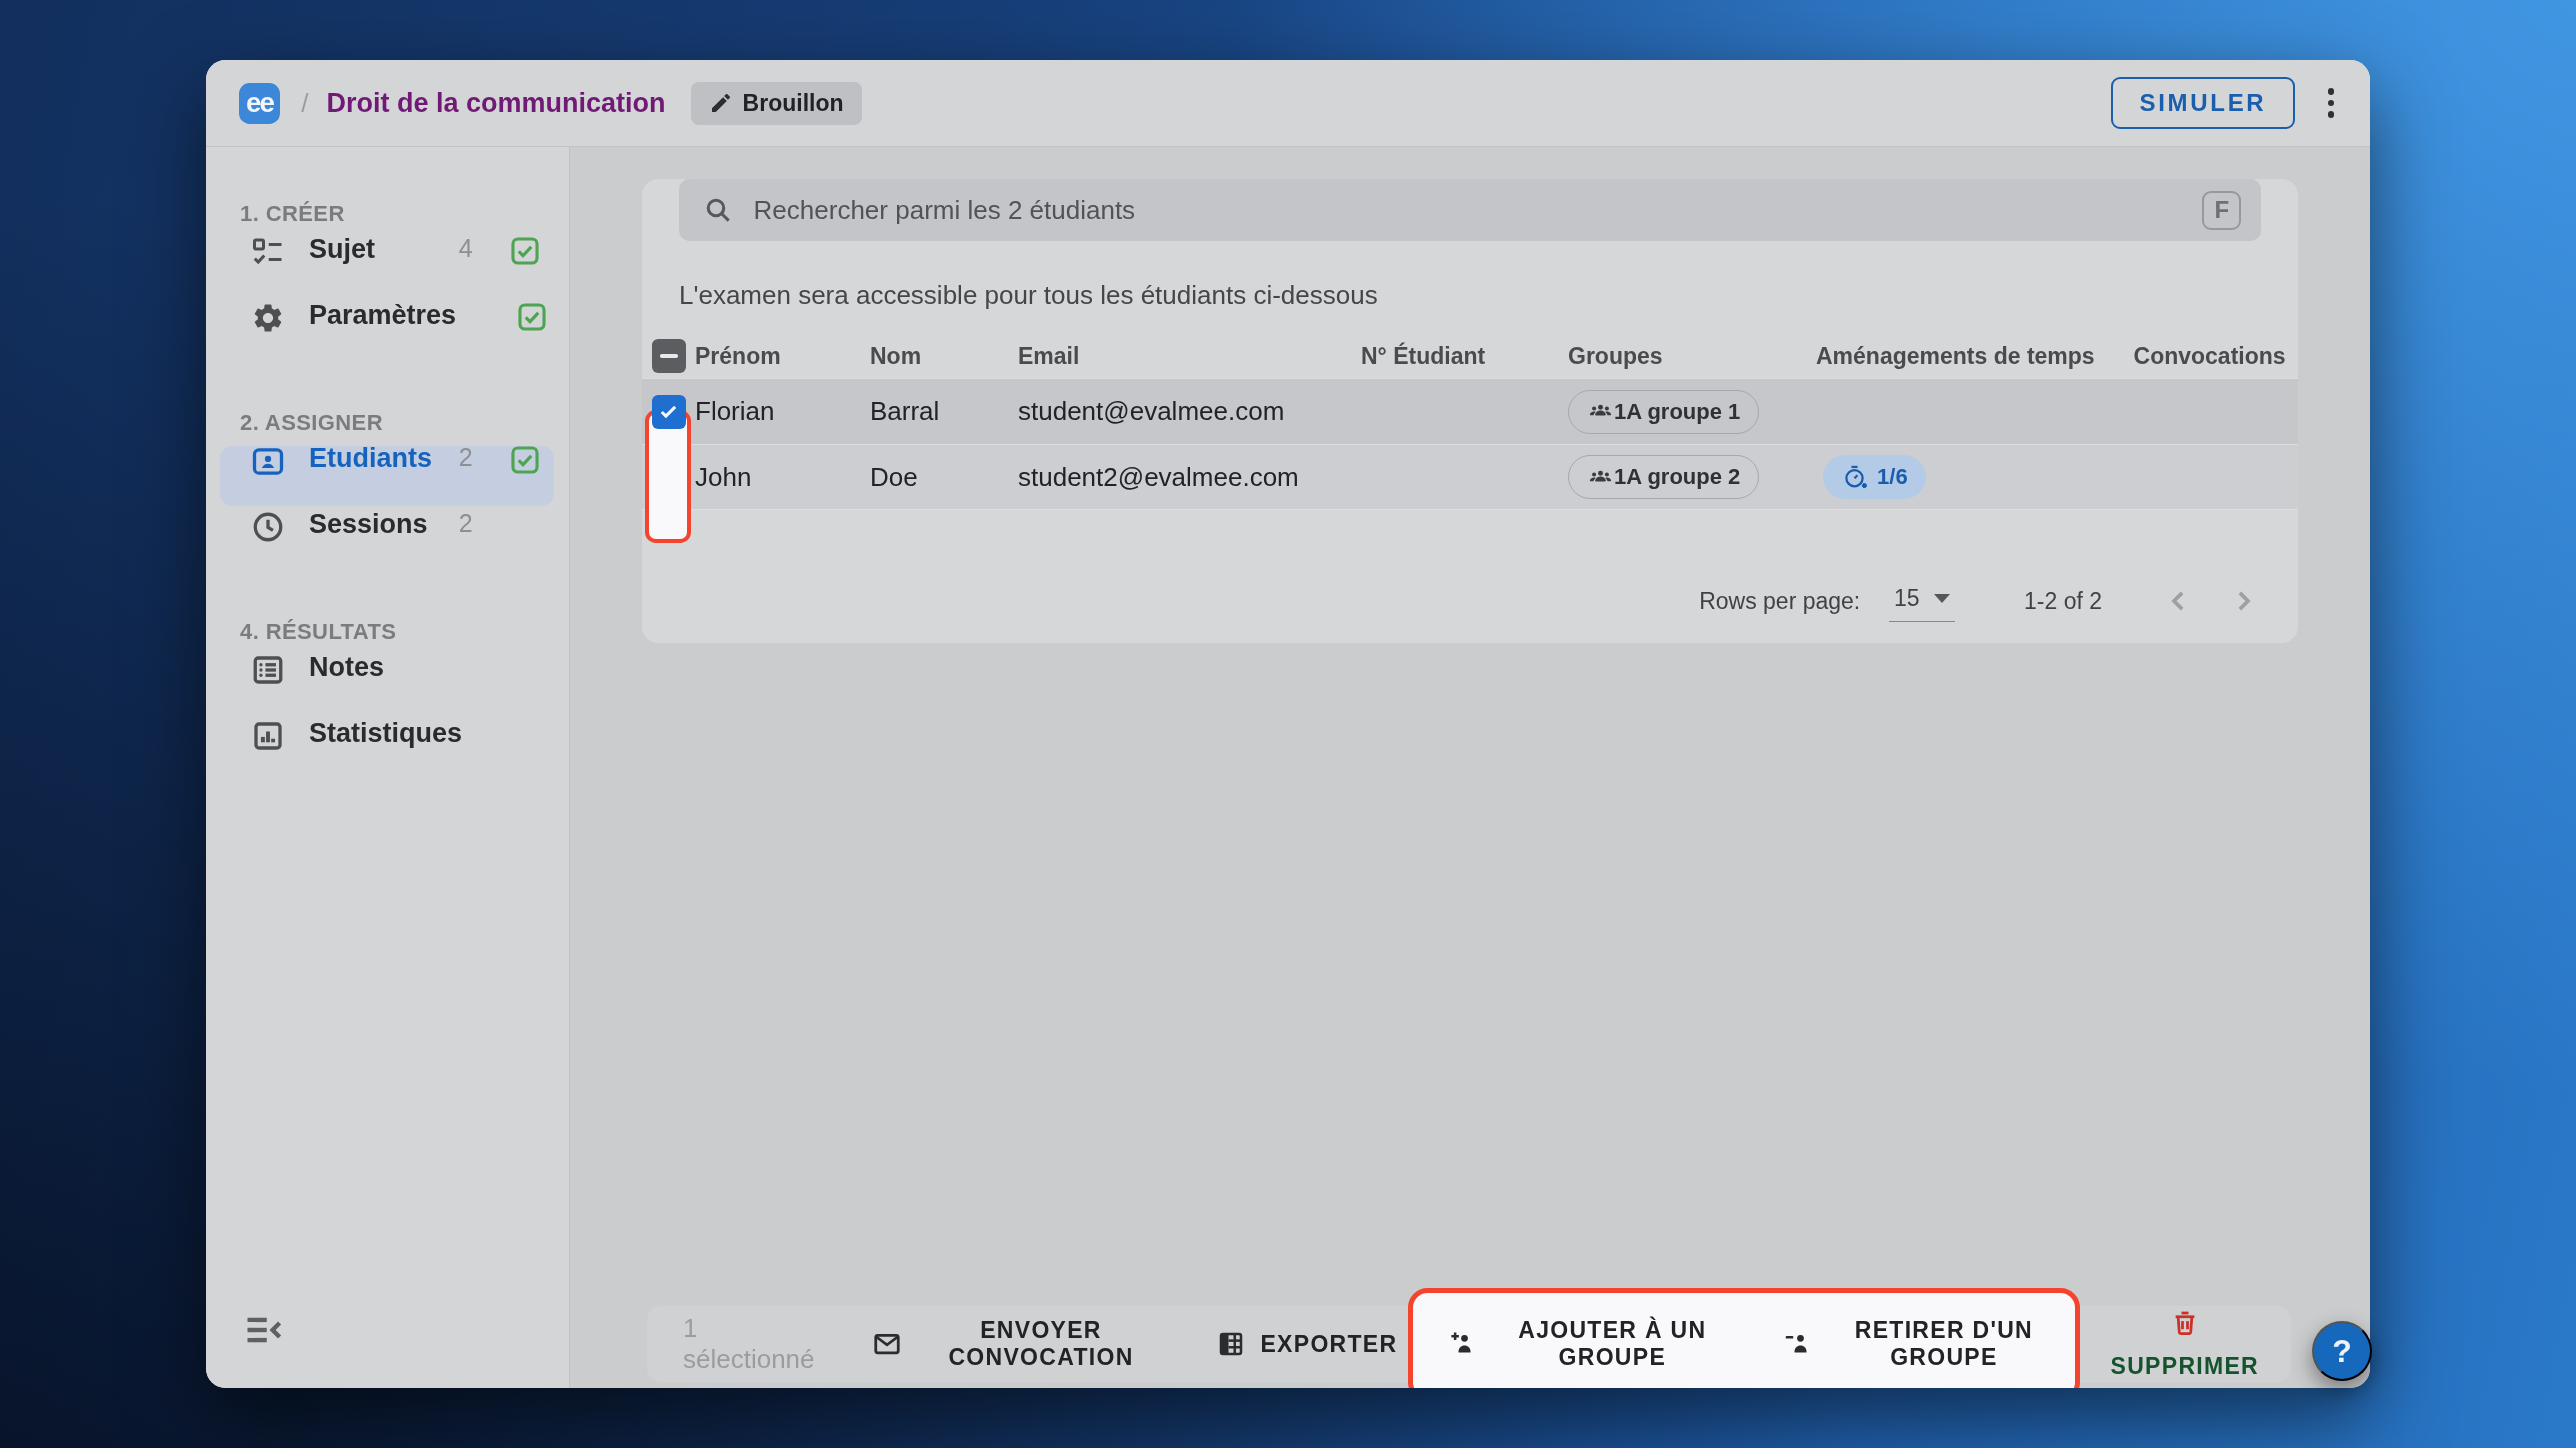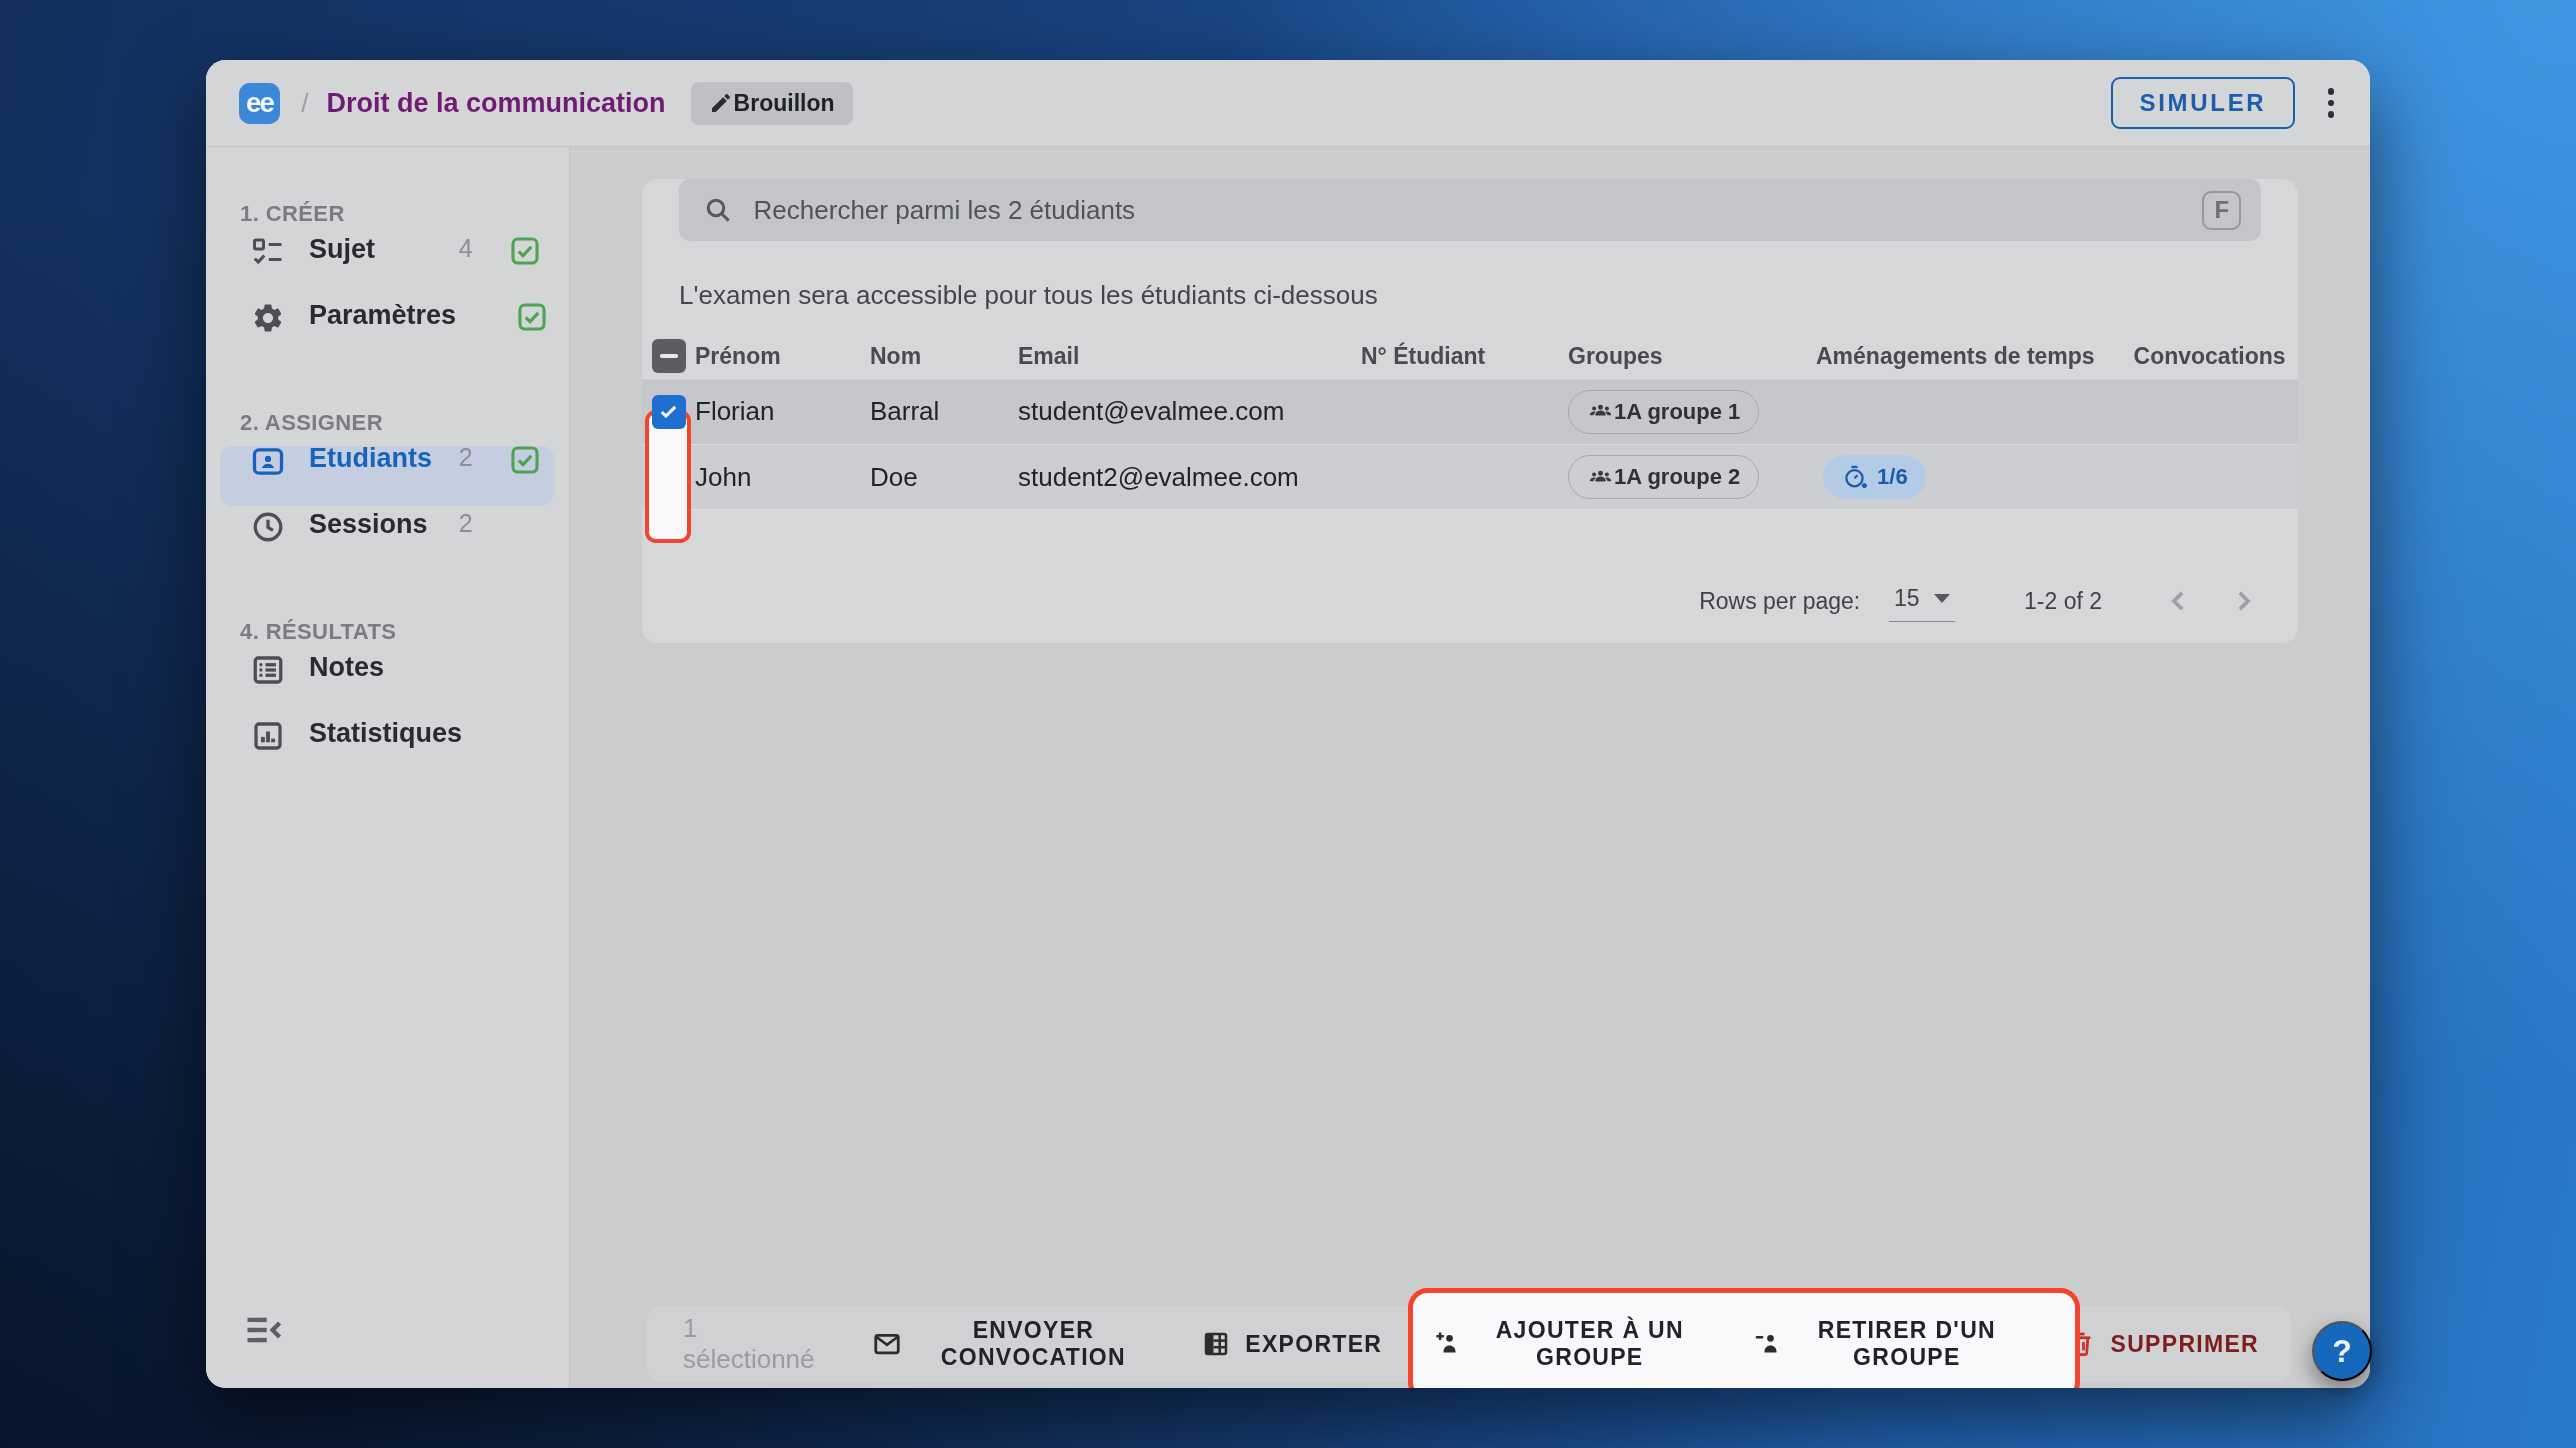--- a/index.html
+++ b/index.html
@@ -11,21 +11,21 @@
       linear-gradient(100deg,#122f5d 0%,#173e77 35%,#1d57a2 65%,#2a79c9 100%);}
   .window{position:absolute;left:206px;top:60px;width:2164px;height:1328px;border-radius:19.6px;
     background:#d4d5d7;box-shadow:0 30px 80px rgba(0,0,0,.55);overflow:hidden;}
   
   .topbar{position:absolute;left:0;top:0;right:0;height:87px;display:flex;align-items:center;
     padding:0 19.6px 0 33px;border-bottom:1.8px solid #c2c3c5;background:#d4d5d7;}
   .logo{width:41px;height:41px;border-radius:10.7px;background:#3d87d8;color:#f2f6fb;display:flex;
     align-items:center;justify-content:center;font-size:27.6px;font-weight:700;letter-spacing:-1.8px;}
   .slash{color:#9c9da0;font-size:26px;margin:0 18px 0 21.3px;}
   .page-title{font-size:27px;font-weight:600;color:#701a75;margin:0;}
-  .draft{display:flex;align-items:center;gap:1px;height:43px;padding:0 18px;border-radius:8px;
+  .draft{display:flex;align-items:center;gap:10px;height:43px;padding:0 18px;border-radius:8px;
     background:#bec0c3;margin-left:25px;font-size:23px;font-weight:600;color:#212225;}
   .tb-spacer{flex:1;}
   .simulate{display:flex;align-items:center;height:52px;padding:0 27px;border-radius:9px;
     border:2.7px solid #1a5fae;color:#1a5fae;background:transparent;font-size:24px;font-weight:600;letter-spacing:2.7px;}
   .kebab{width:39px;height:50px;display:flex;flex-direction:column;align-items:center;justify-content:center;gap:5.3px;margin-left:16px;}
   .kebab i{width:6.2px;height:6.2px;border-radius:50%;background:#2f3033;}
   
   .sidebar{position:absolute;left:0;top:87px;bottom:0;width:364px;background:#d4d5d7;
     border-right:1.8px solid #c2c3c5;padding-top:46px;}
   .sec-label{height:41px;display:flex;align-items:center;padding-left:34px;font-size:22px;
@@ -75,21 +75,21 @@
   .pgbtn{width:39px;height:39px;display:flex;align-items:center;justify-content:center;color:#9fa0a3;}
   .pgbtn+.pgbtn{margin-left:25px;}
   
   .footerbar{position:absolute;left:441px;top:1246px;width:1644px;height:76px;border-radius:14.2px;
     background:#d0d1d3;display:flex;align-items:center;padding:0 32px 0 36px;}
   .selcount{font-size:26px;color:#9b9c9f;margin-right:57px;}
   .fbtn{display:flex;align-items:center;gap:14.2px;font-size:23px;font-weight:700;letter-spacing:1.3px;
     color:#222326;background:none;border:none;padding:0;margin-right:50px;}
   .fbtn .fic{width:30px;height:30px;color:#2b2c2e;display:flex;align-items:center;justify-content:center;}
   .fbtn.hl{position:relative;z-index:40;}
-  .fbtn.danger{margin-left:auto;margin-right:0;color:#7f1d1d;}
+  .fbtn.danger{margin-left:auto;margin-right:0;color:#14532d;flex-direction:column;}
   .fbtn.danger .fic{color:#cb3127;}
   
   .ann{position:absolute;background:#f9f9fb;border:5.3px solid #f4442e;pointer-events:none;z-index:30;}
   .ann-cb{left:439px;top:350px;width:46px;height:133px;border-width:4.4px;border-radius:10.7px;}
   .ann-footer{left:1202px;top:1228px;width:672px;height:114px;border-radius:19.6px;}
   
   .fab{position:absolute;left:2312px;top:1321px;width:60px;height:60px;border-radius:50%;background:#1568bb;
     color:#eef3f9;display:flex;align-items:center;justify-content:center;font-size:32px;font-weight:700;
     box-shadow:0 9px 21.3px rgba(0,0,0,.4);z-index:50;}
   svg{display:block;}

